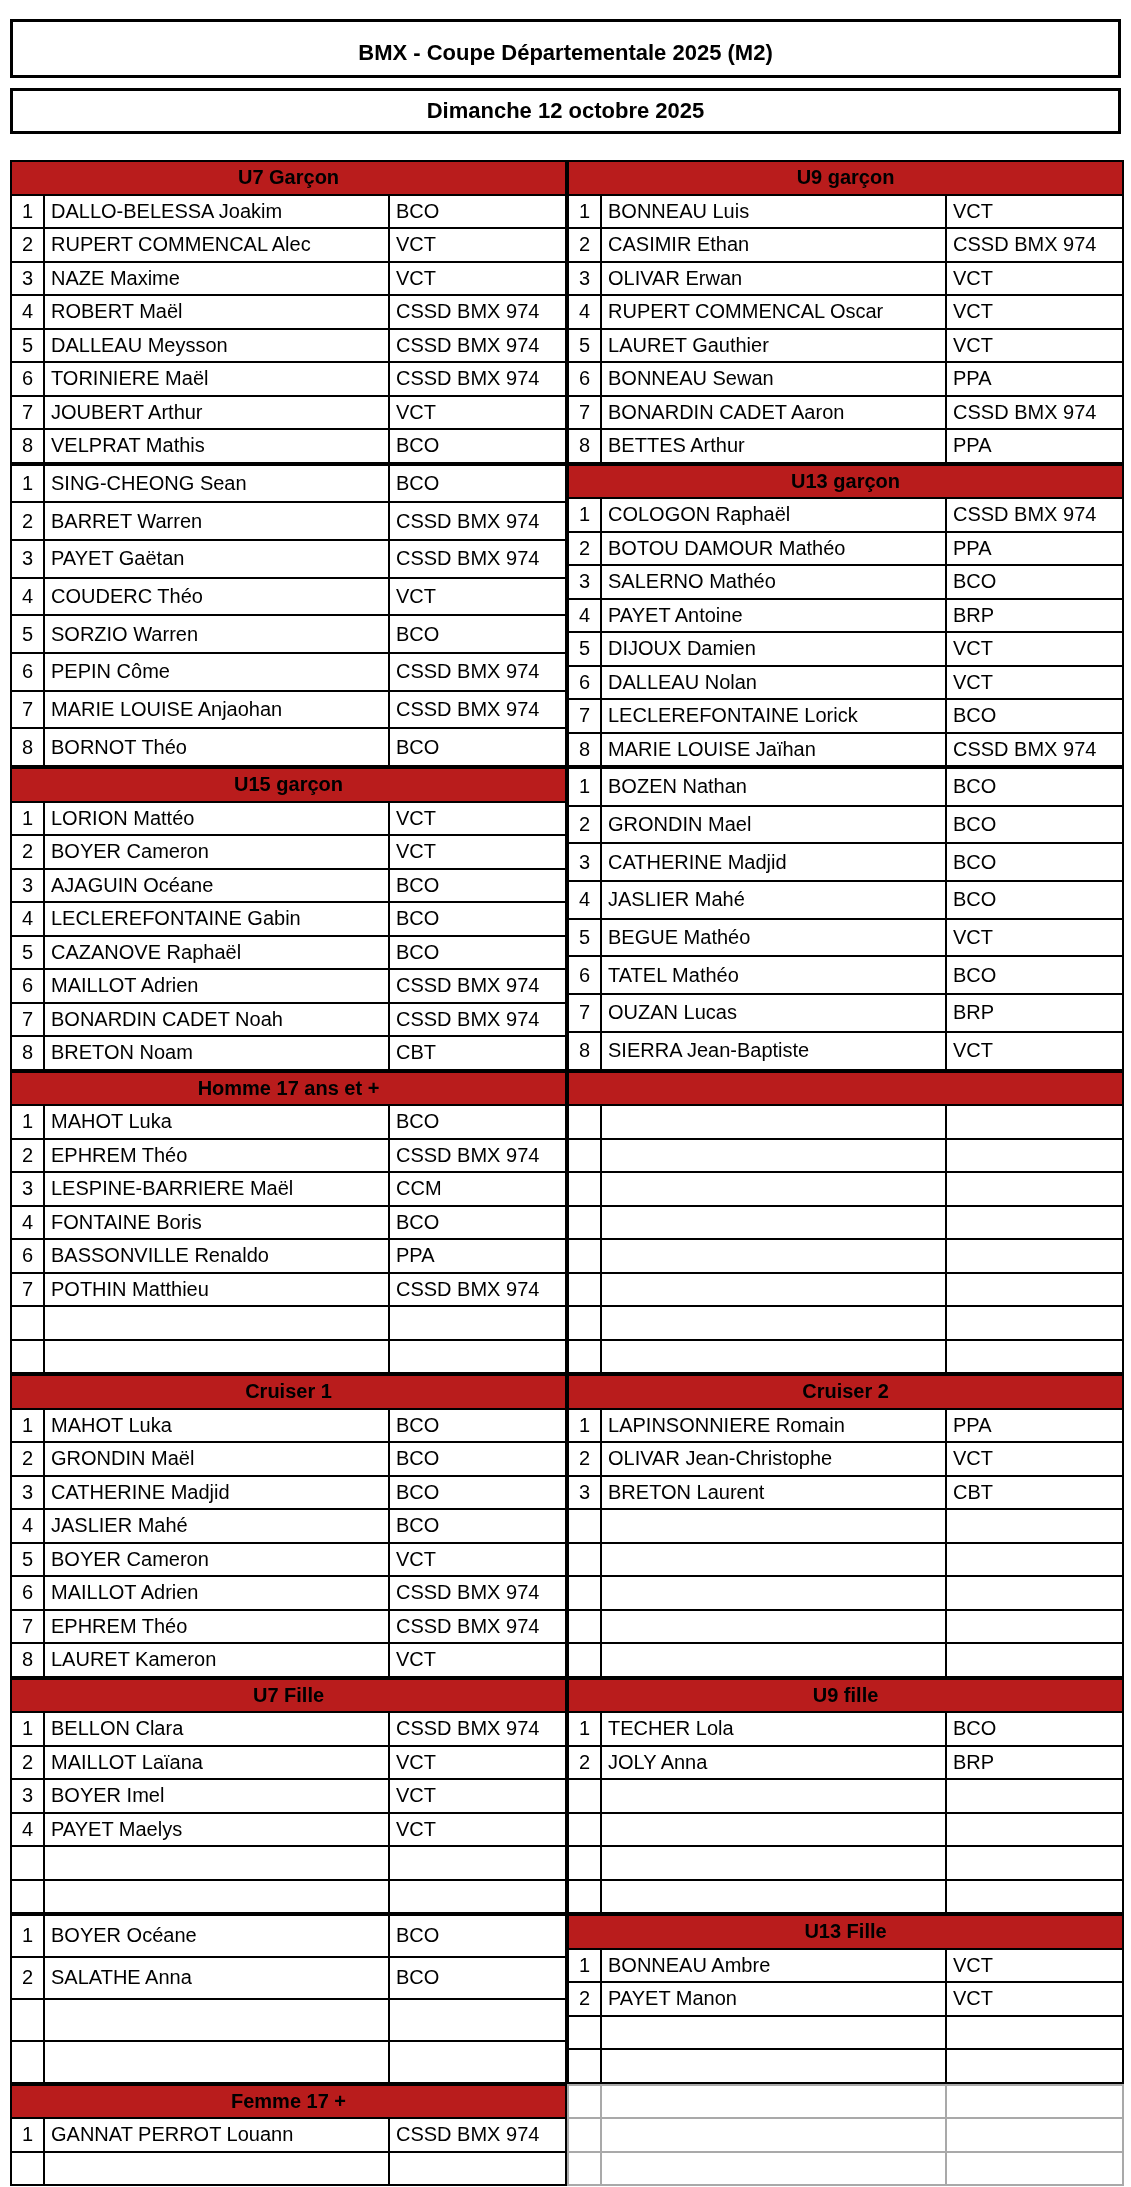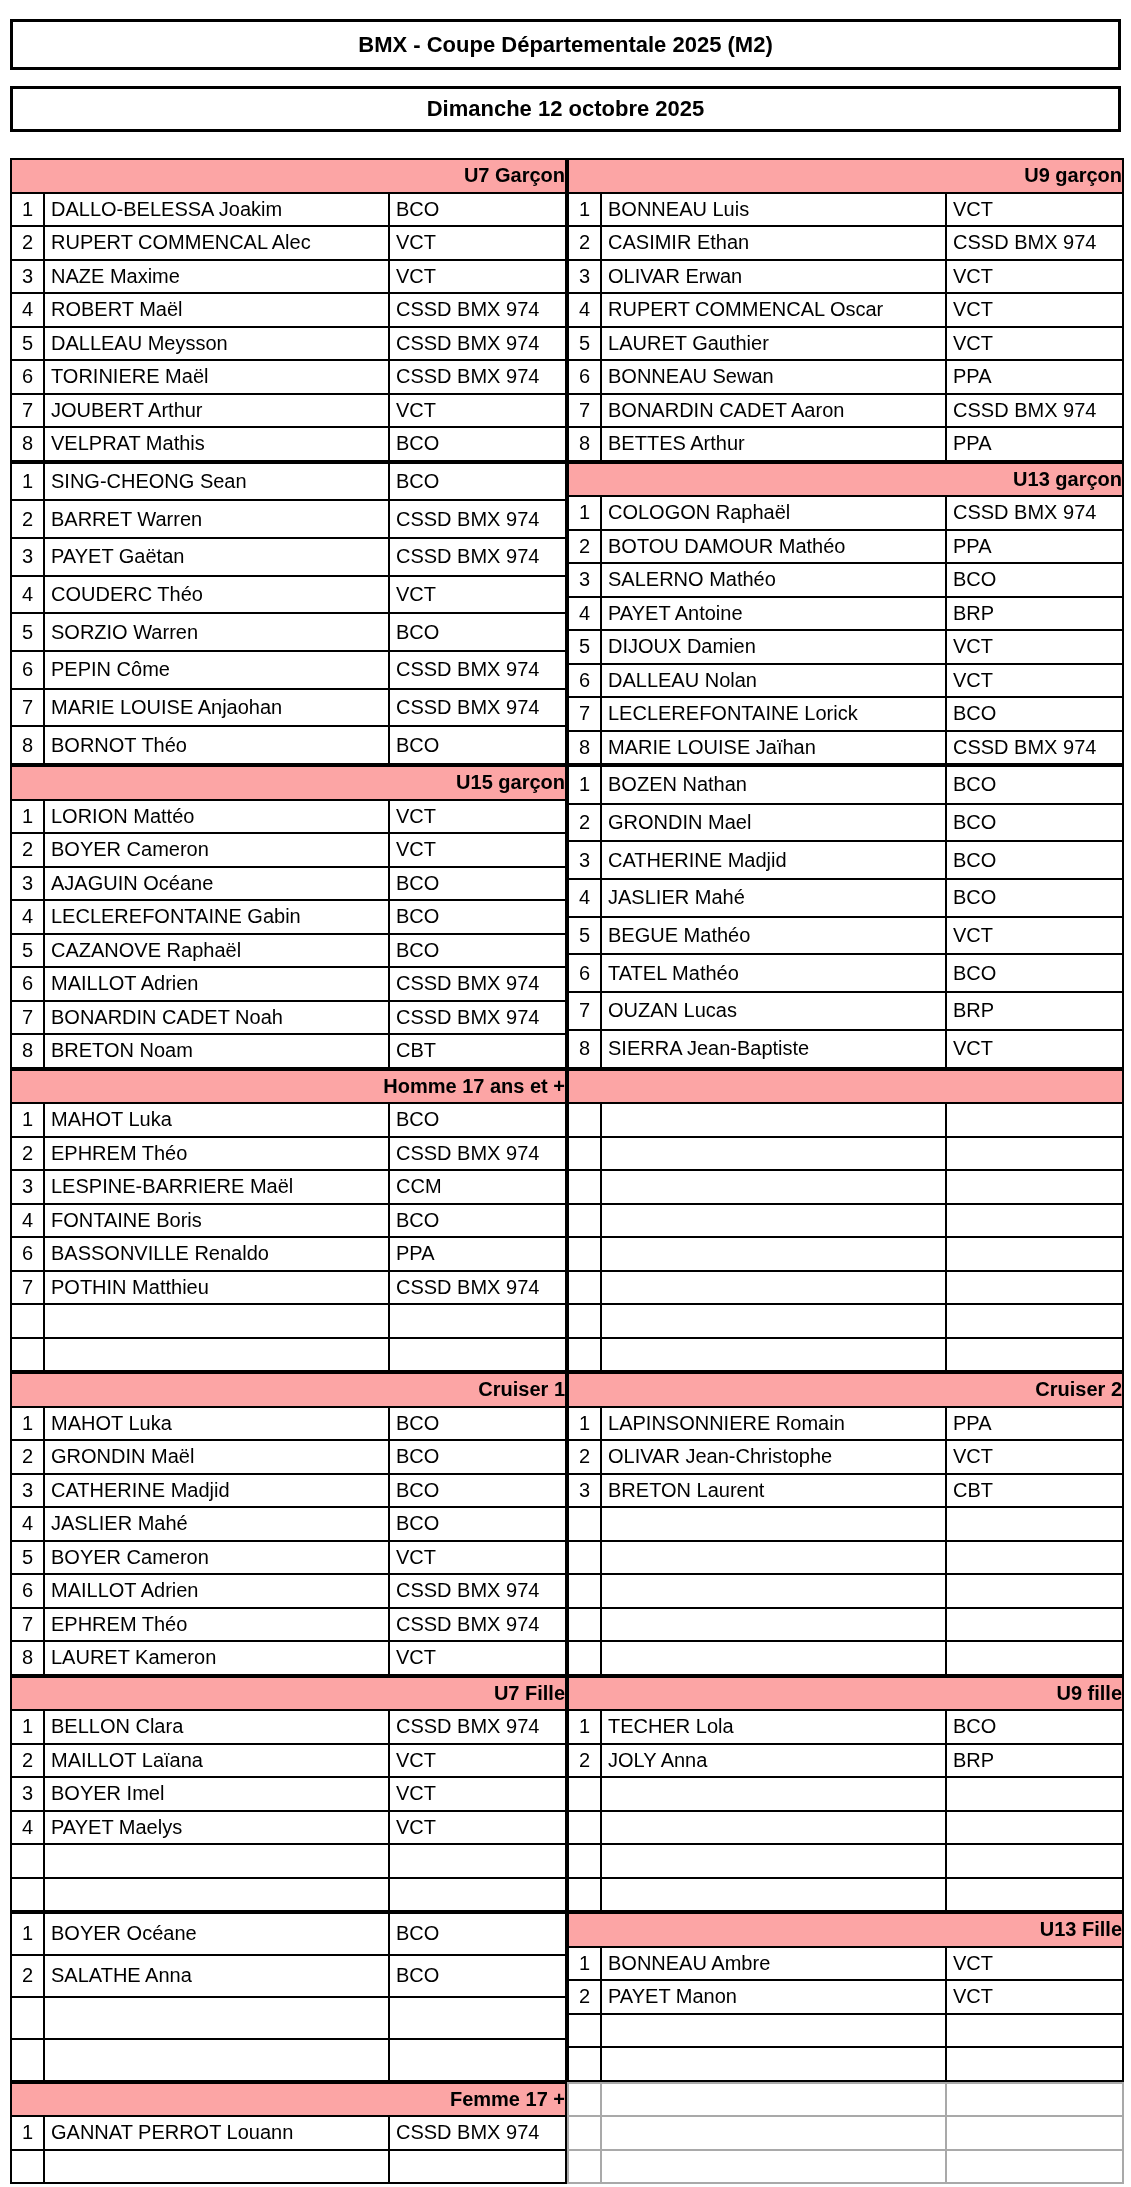--- a/index.html
+++ b/index.html
@@ -10,25 +10,25 @@
     overflow: hidden;
   }
   .page { padding: 19px 10px 0 10px; }
 
   .titlebox {
     border: 3px solid #000;
     text-align: center;
     font-weight: bold;
     font-size: 22px;
     line-height: 32px;
-    padding: 7px 0 6px 0;
+    padding: 15px 0 6px 0;
   }
   .datebox {
     border: 3px solid #000;
-    margin-top: 16px;
+    margin-top: 10px;
     text-align: center;
     font-weight: bold;
     font-size: 22px;
     line-height: 40px;
     height: 40px;
   }
   .grid { margin-top: 26px; }
   .band { display: flex; }
 
   table.sec {
@@ -39,23 +39,23 @@
   table.sec td {
     border: 2px solid #000;
     height: 31.5px;
     font-size: 20px;
     padding: 0;
     overflow: hidden;
     white-space: nowrap;
     vertical-align: middle;
   }
   table.sec td.hdr {
-    background: #fca5a5;
+    background: #b91c1c;
     font-weight: bold;
-    text-align: right;
+    text-align: center;
   }
   table.sec td.rank { text-align: center; }
   table.sec td.name { padding-left: 6px; }
   table.sec td.club { padding-left: 6px; }
 
   table.sec.light td { border: 2px solid #a9a9a9; }
 </style>
 </head>
 <body>
 

